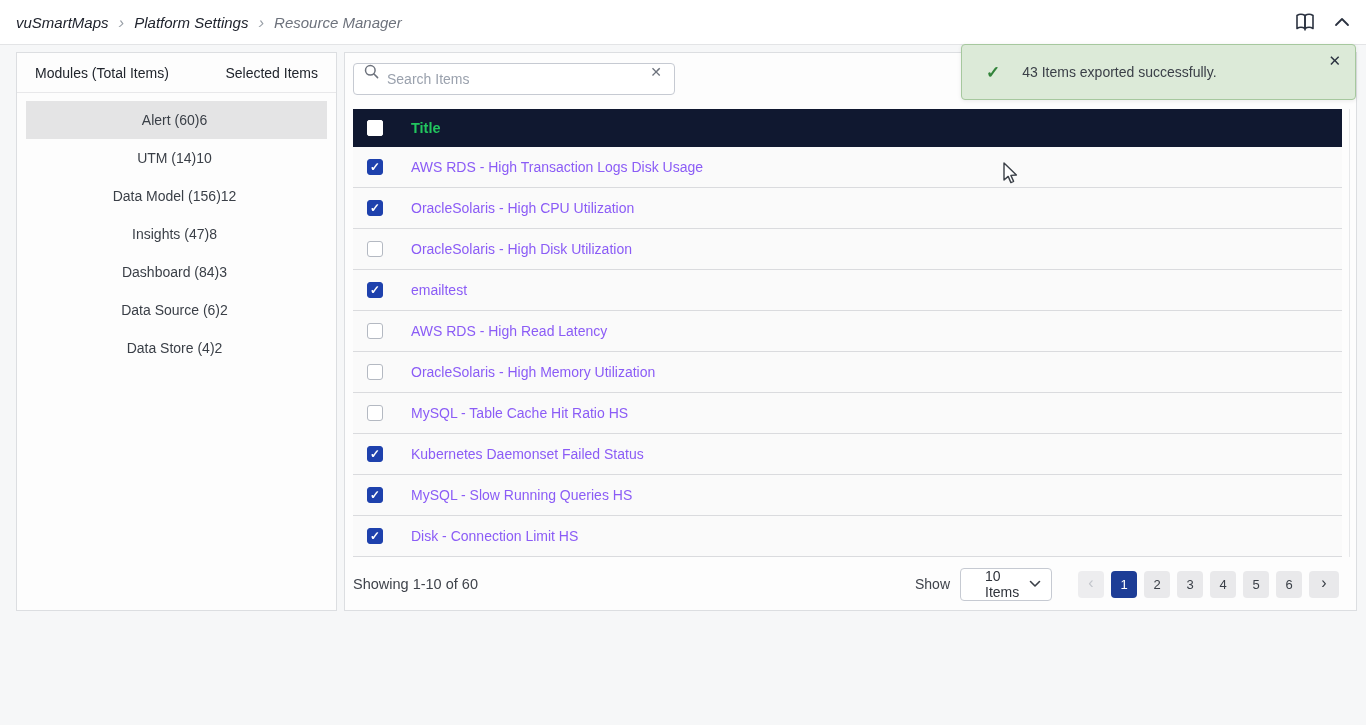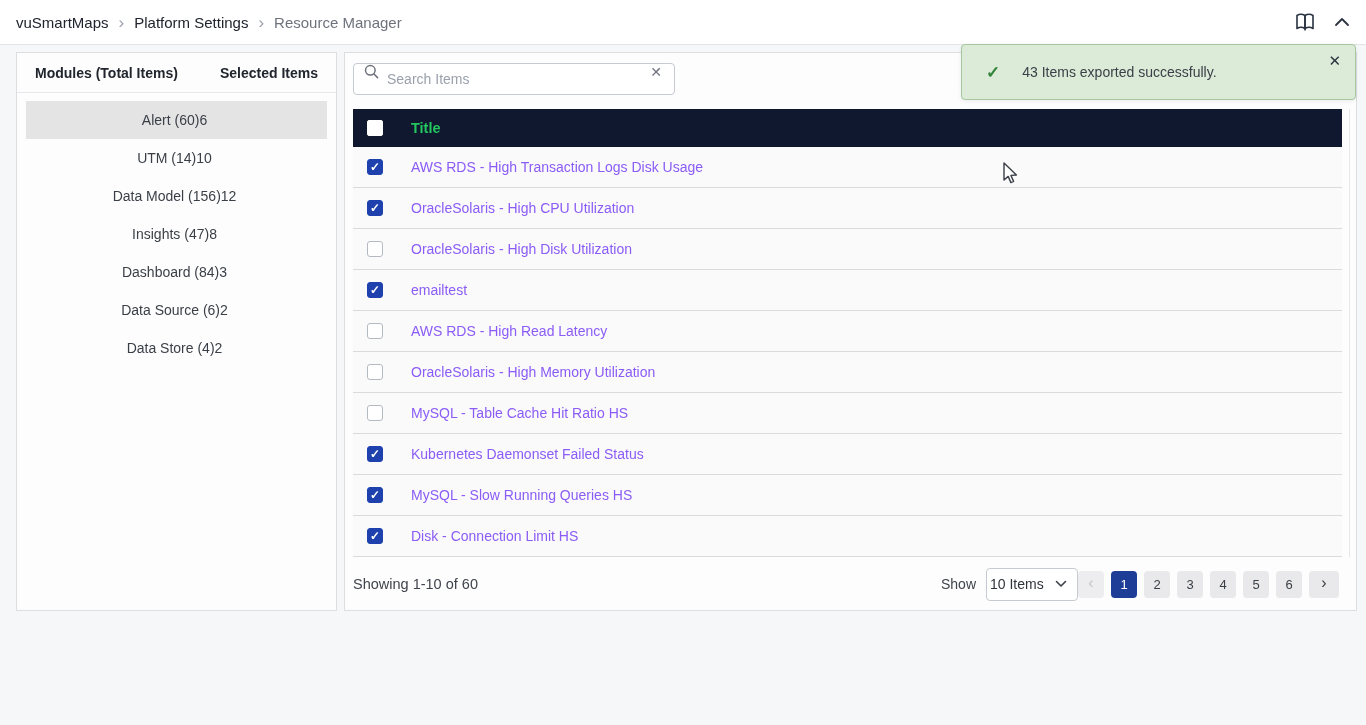--- a/index.html
+++ b/index.html
@@ -12,21 +12,21 @@
     overflow: hidden;
   }
 
   
   .topbar {
     position: absolute; left:0; top:0; width:1366px; height:45px;
     background:#ffffff; border-bottom:1px solid #e3e4e6;
     display:flex; align-items:center; justify-content:space-between;
     padding:0 16px; z-index:5;
   }
-  .breadcrumb { display:flex; align-items:center; gap:10px; font-size:15px; }
+  .breadcrumb { display:flex; align-items:center; gap:10px; font-size:15px;font-style:italic; }
   .crumb { color:#20242e; font-weight:500; cursor:pointer; }
   .crumb.current { color:#6d727c; font-weight:400; cursor:default; }
   .crumb-sep { color:#9aa0a8; font-size:17px; line-height:1; }
   .topbar-icons { display:flex; align-items:center; gap:18px; }
   .icon-btn { display:flex; align-items:center; justify-content:center; cursor:pointer; }
 
   
   .toast {
     position:absolute; left:961px; top:44px; width:395px; height:56px;
     background:#dcead8; border:1px solid #a6c89e; border-radius:4px;
@@ -42,21 +42,21 @@
 
   
   .panel { position:absolute; background:#fdfdfd; border:1px solid #dcdee1; }
   .sidebar { left:16px; top:52px; width:321px; height:559px; }
   .mainpanel { left:344px; top:52px; width:1013px; height:559px; }
 
   
   .side-header {
     height:40px; display:flex; align-items:center; justify-content:space-between;
     padding:0 18px 0 18px; border-bottom:1px solid #e8e8ea;
-    font-size:14px; font-weight:700; color:#21252d;
+    font-size:14px; font-weight:400; color:#21252d;
   }
   .side-list { padding:8px 9px 0 9px; }
   .side-item {
     height:38px; display:flex; align-items:center; justify-content:center;
     padding:0 13px 0 9px; font-size:14px; color:#3a3f47; cursor:pointer;
   }
   .side-item.selected { background:#e4e4e5; }
 
   
   .searchbox {
@@ -98,21 +98,21 @@
   .tfooter {
     position:absolute; left:0; top:504px; width:1011px; height:54px;
     display:flex; align-items:center; justify-content:space-between;
     padding:0 17px 0 8px; font-size:14.5px; color:#3f434b;
   }
   .foot-right { display:flex; align-items:center; }
   .show-label { margin-right:10px; font-size:14px; color:#3f434b; }
   .pagesize {
     width:92px; height:33px; border:1px solid #c6cad2; border-radius:4px; background:#fff;
     display:flex; align-items:center; justify-content:space-between;
-    padding:0 10px 0 3px; font-size:14px; color:#2f333b; cursor:pointer; 
+    padding:0 10px 0 24px; font-size:14px; color:#2f333b; cursor:pointer; margin-right:26px;
   }
   .pager { display:flex; align-items:center; gap:7px; }
   .page-btn {
     min-width:26px; height:27px; border-radius:4px; background:#e9e9eb; border:none;
     font-size:13px; color:#3b4048; display:flex; align-items:center; justify-content:center;
     cursor:pointer; font-family:"Liberation Sans", sans-serif; padding:0 6px;
   }
   .page-btn.active { background:#1d3d96; color:#ffffff; }
   .page-btn.prev { background:#ededef; color:#c3c6cc; width:26px; }
   .page-btn.next { width:30px; }

